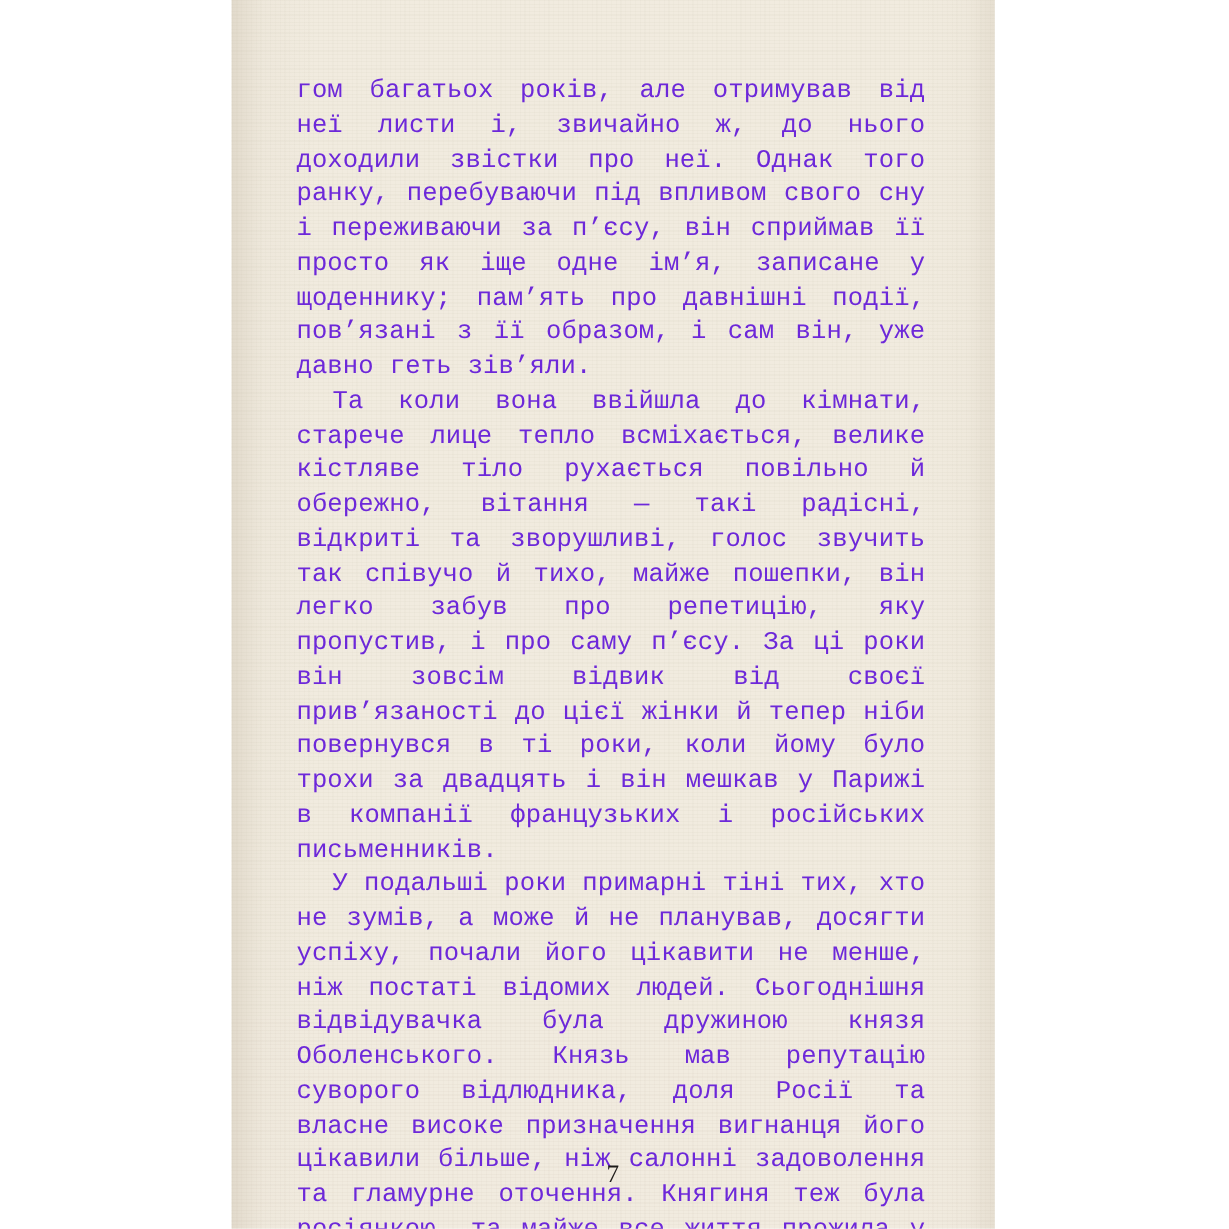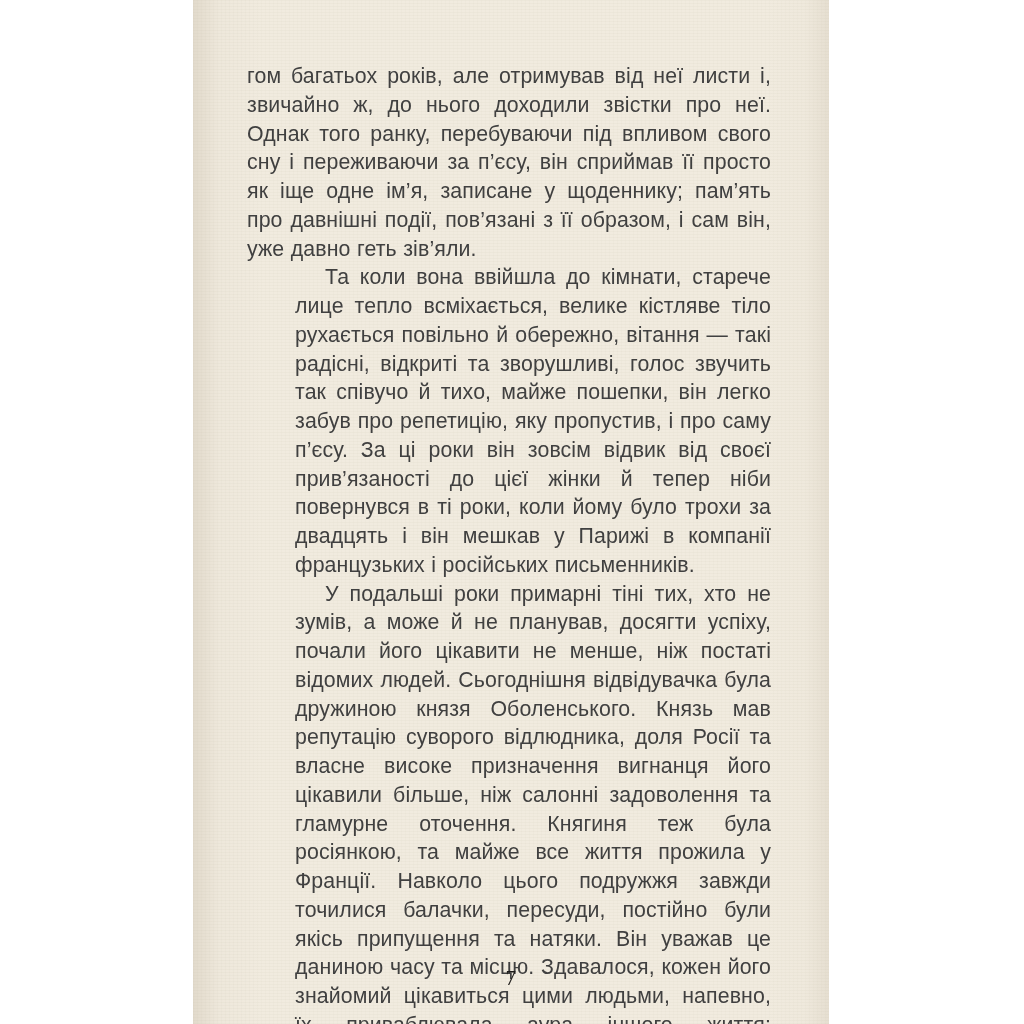--- a/index.html
+++ b/index.html
@@ -63,34 +63,33 @@
   .text-column {
     position: absolute;
     left: 54px;             
     top: 62px;
     width: 524px;           
     z-index: 3;
   }
 
   .para {
     margin: 0;
-    font-family: Liberation Sans, sans-serif;
+    font-family: Liberation Mono, monospace;
     font-size: 21.3px;
     line-height: 28.75px;
-    color: #404040;
+    color: #6d28d9;
     text-align: justify;
     text-justify: inter-word;
     hyphens: none;
     letter-spacing: 0.12px;
     word-spacing: 0.4px;
     text-rendering: optimizeLegibility;
   }
   .para + .para {
     text-indent: 30px;
-    margin-left: 48px;
   }
   .para:first-child {
     text-indent: 0;
   }
 
   
   .folio {
     position: absolute;
     left: 0;
     top: 966px;

